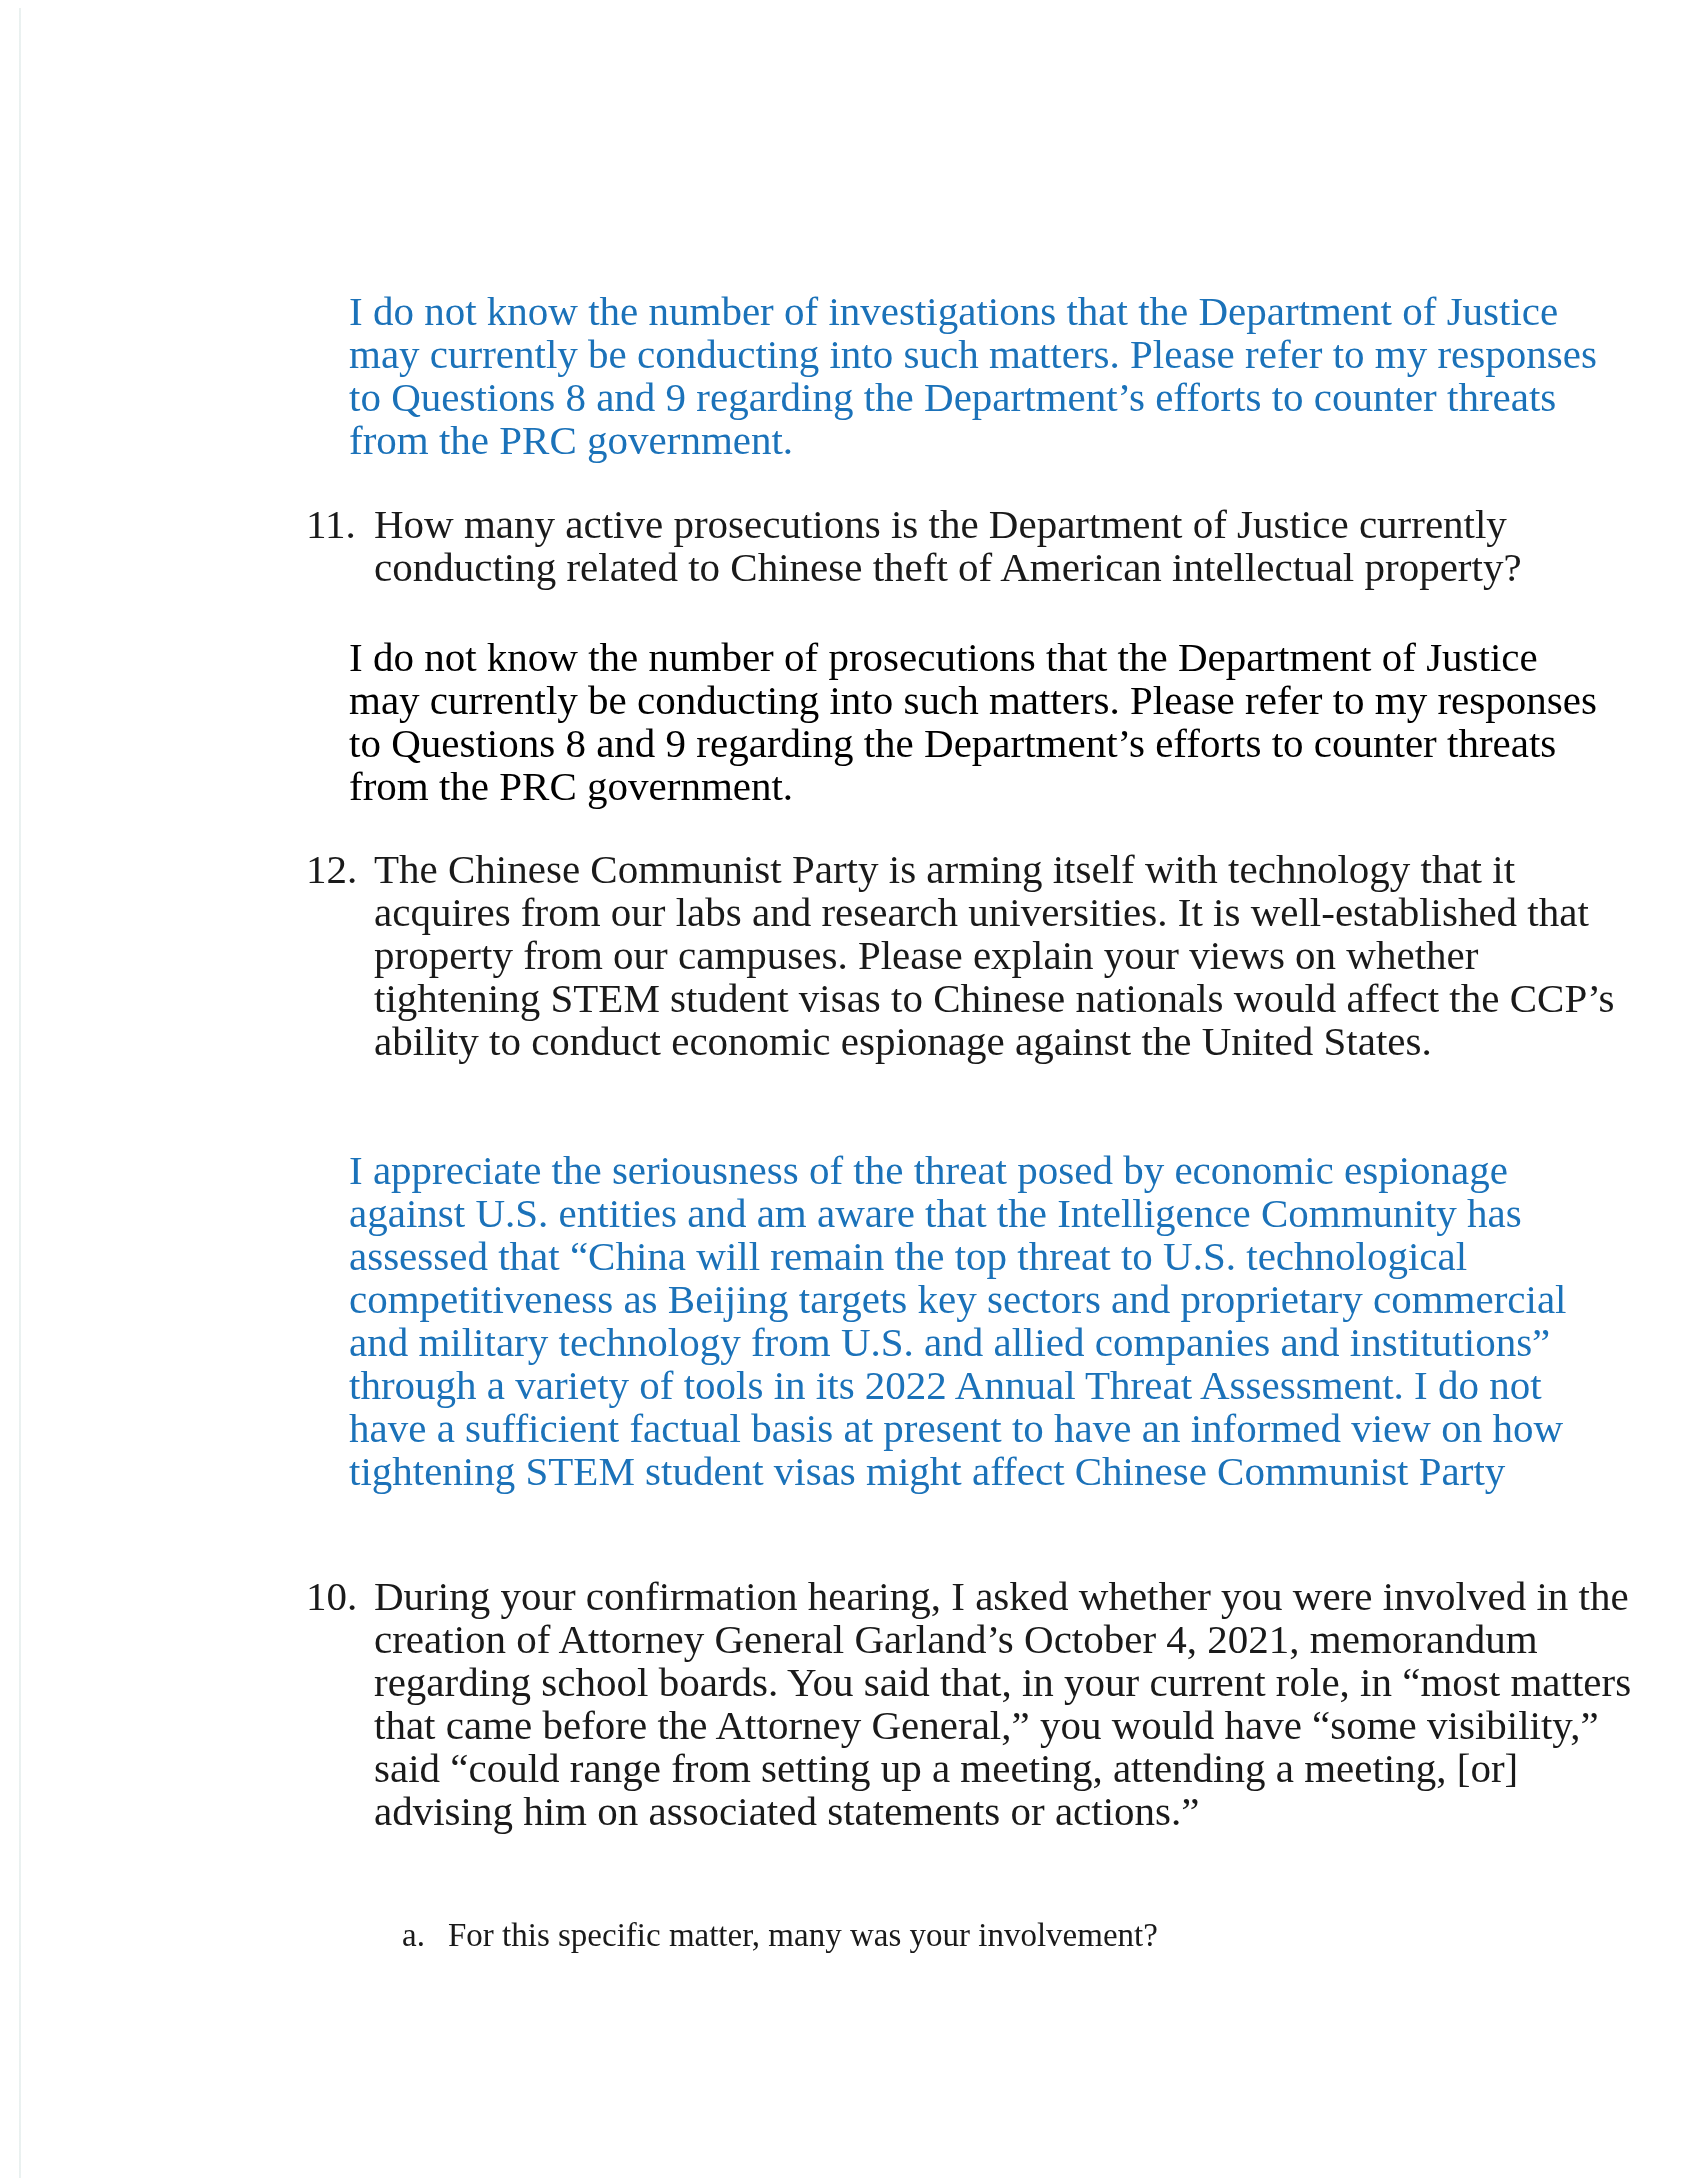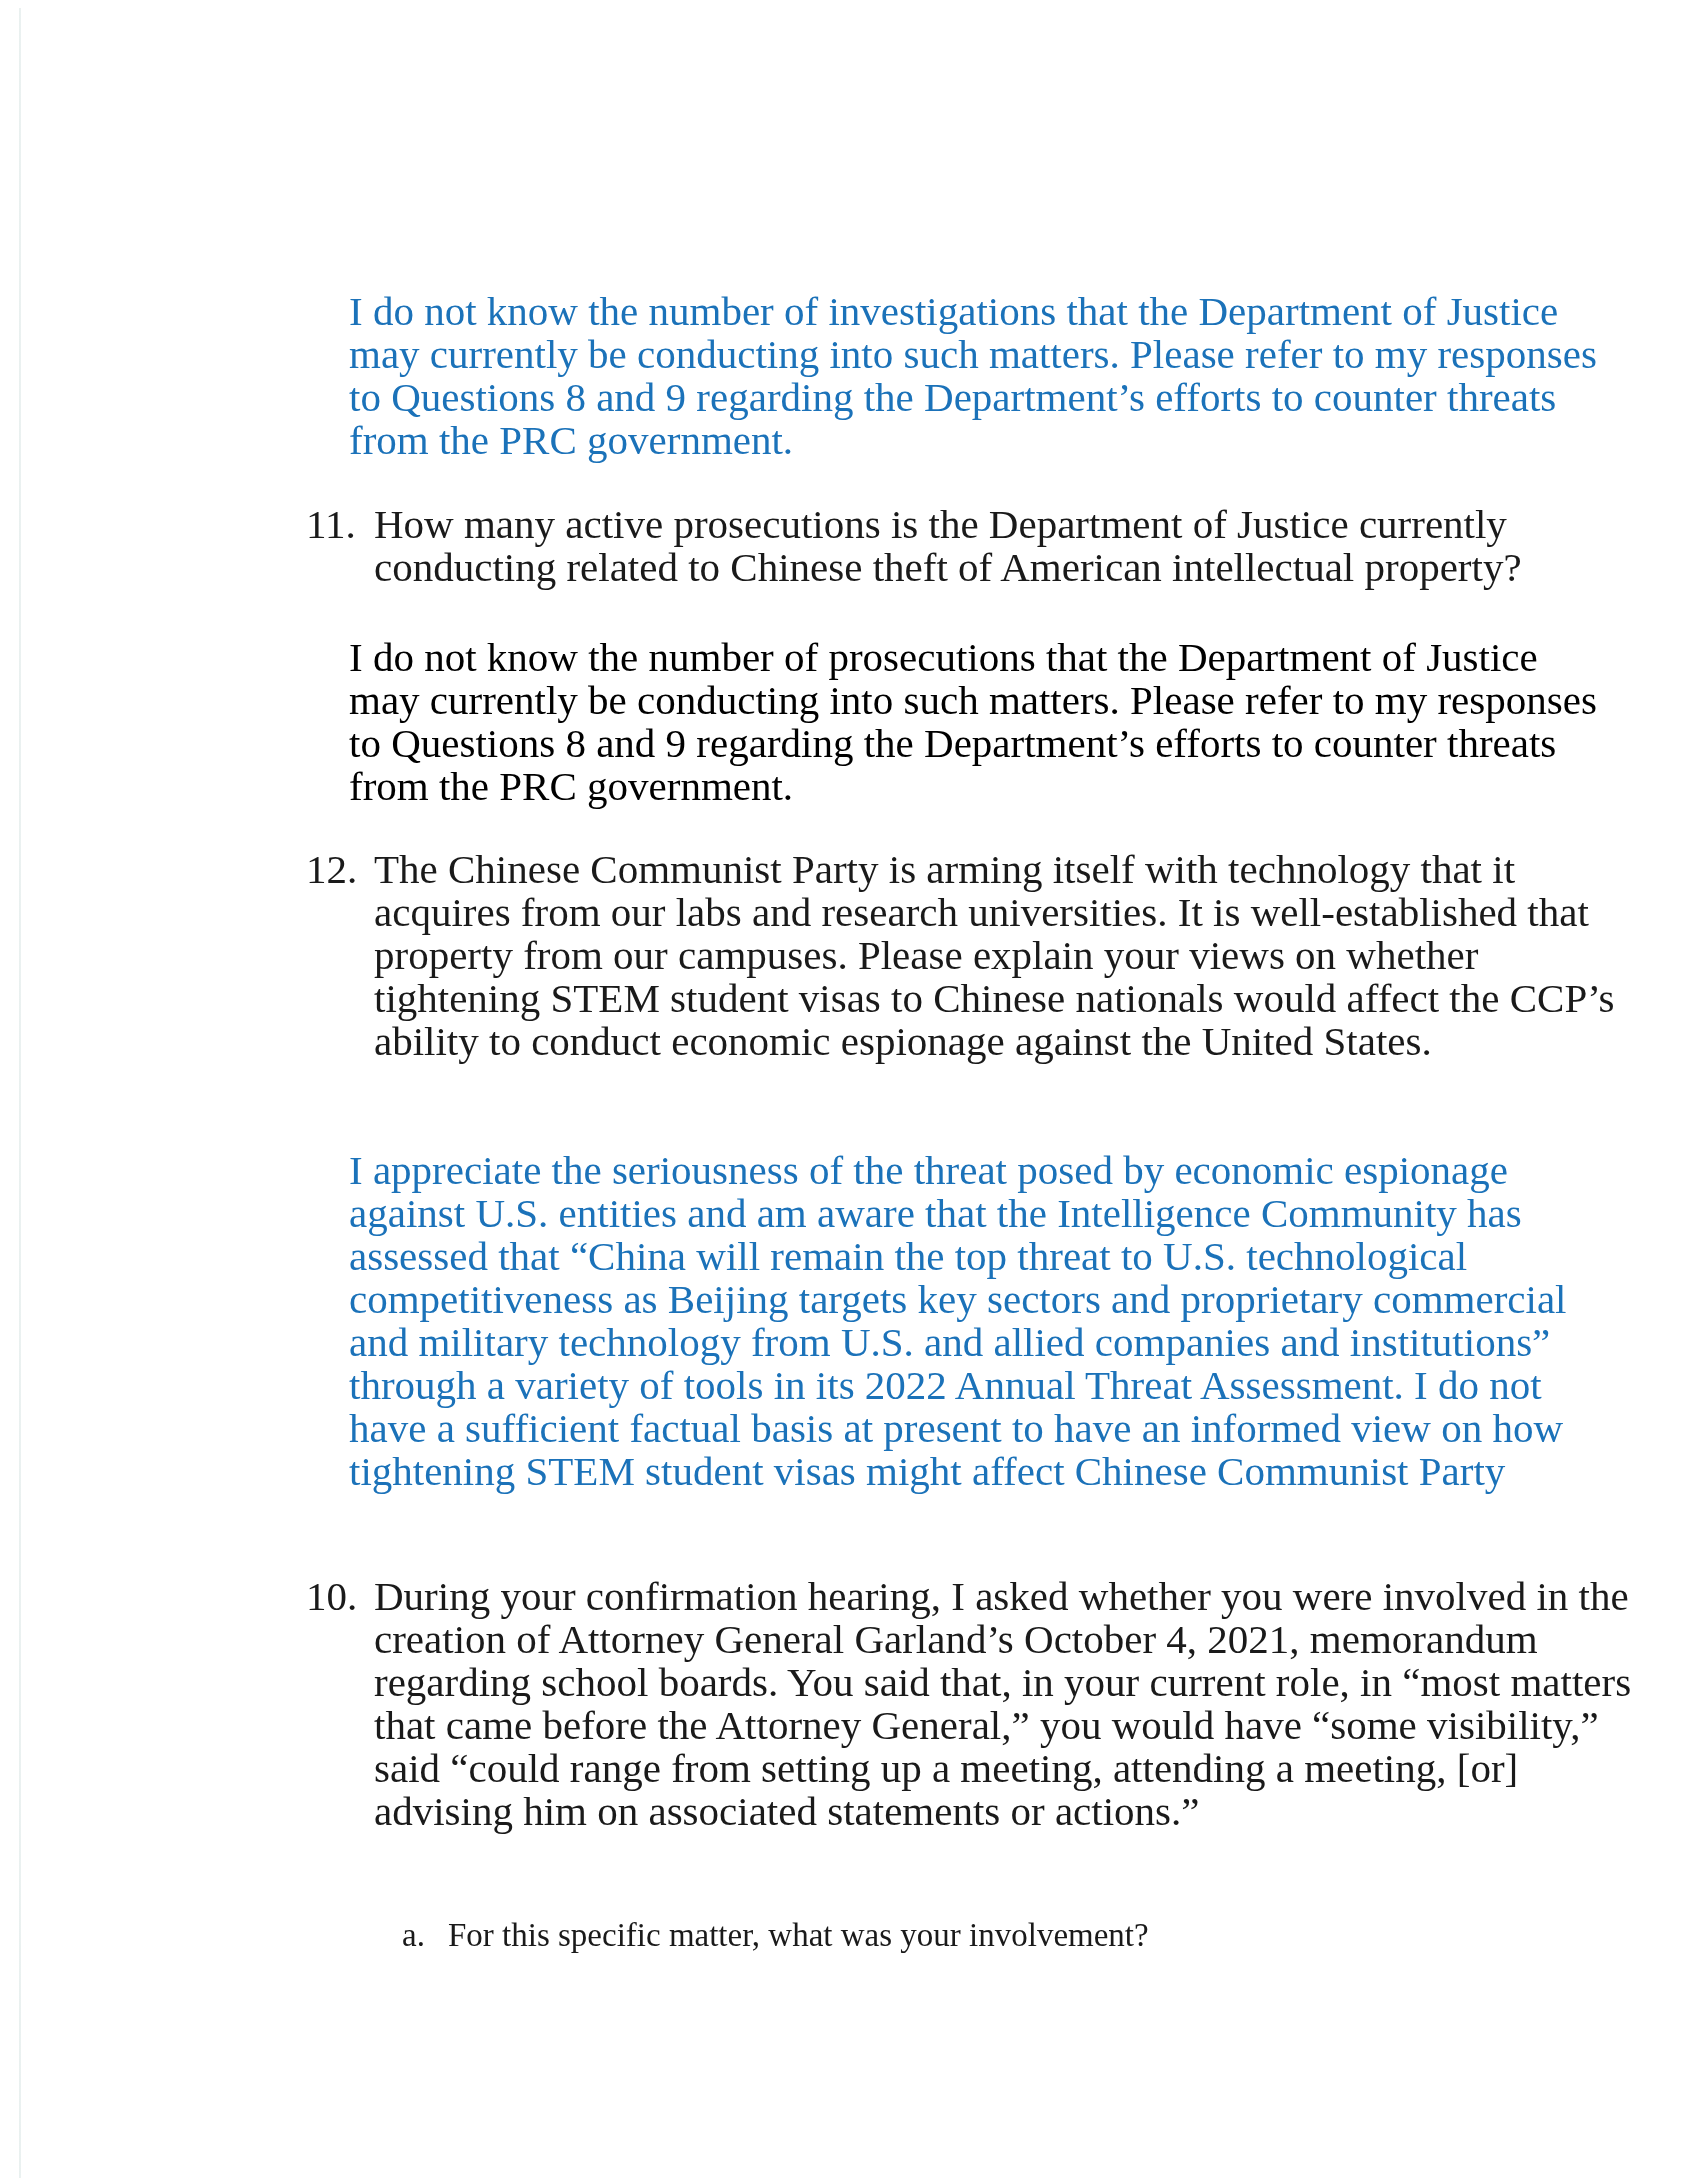--- a/index.html
+++ b/index.html
@@ -122,15 +122,15 @@
     <span class="line">creation of Attorney General Garland’s October 4, 2021, memorandum</span>
     <span class="line">regarding school boards. You said that, in your current role, in “most matters</span>
     <span class="line">that came before the Attorney General,” you would have “some visibility,”</span>
     <span class="line">said “could range from setting up a meeting, attending a meeting, [or]</span>
     <span class="line">advising him on associated statements or actions.”</span>
   </span>
 </div>
 
 <div class="sub-item" style="top: 1914px; color: rgb(26, 26, 26);">
   <span class="letter">a.</span>
-  <span class="stext">For this specific matter, what was your involvement?</span>
+  <span class="stext">For this specific matter, many was your involvement?</span>
 </div>
 
 
 </body></html>

